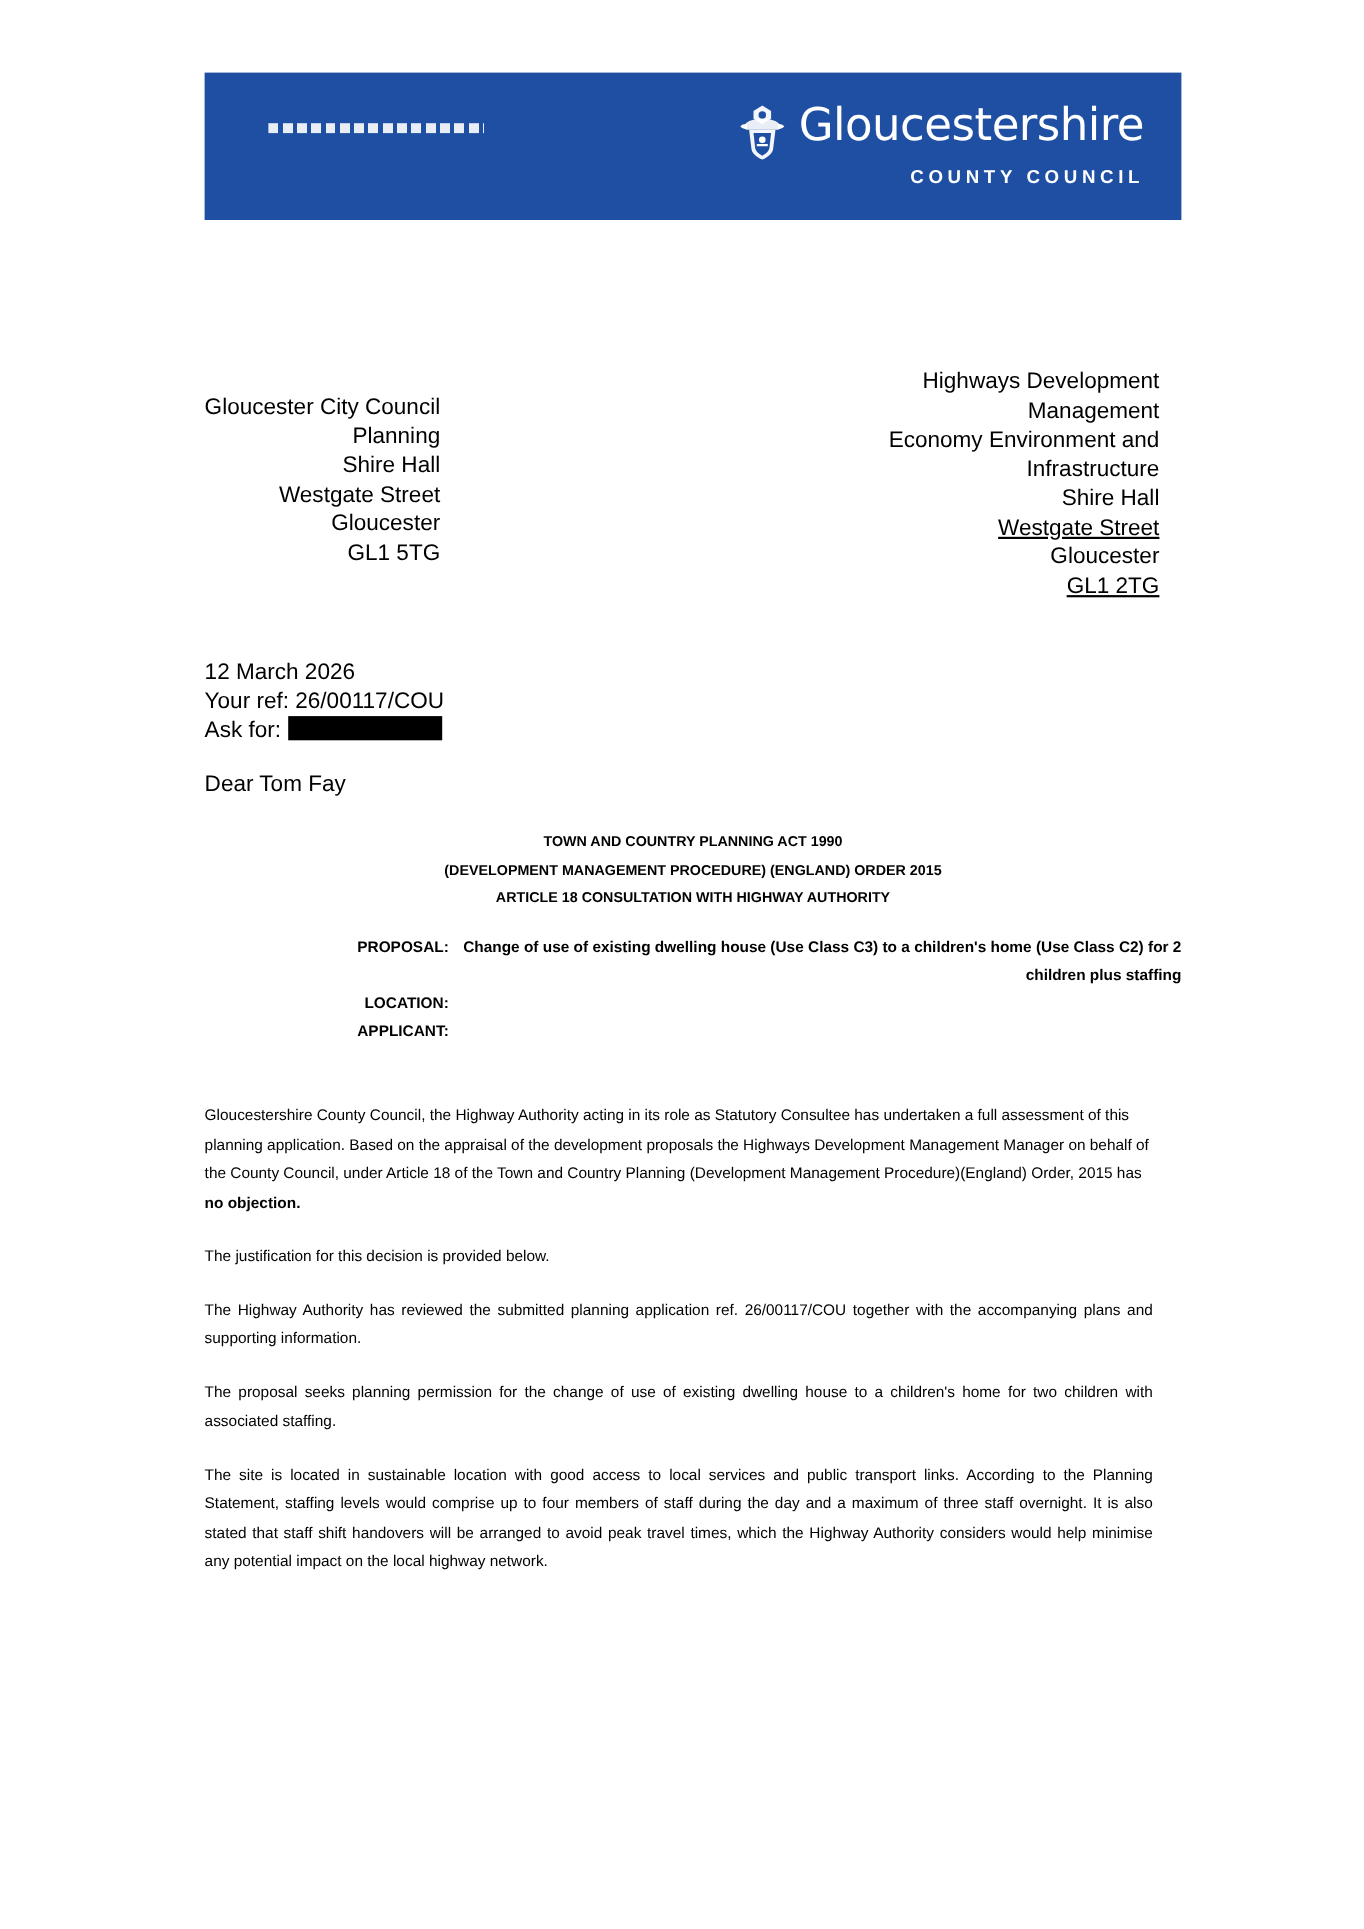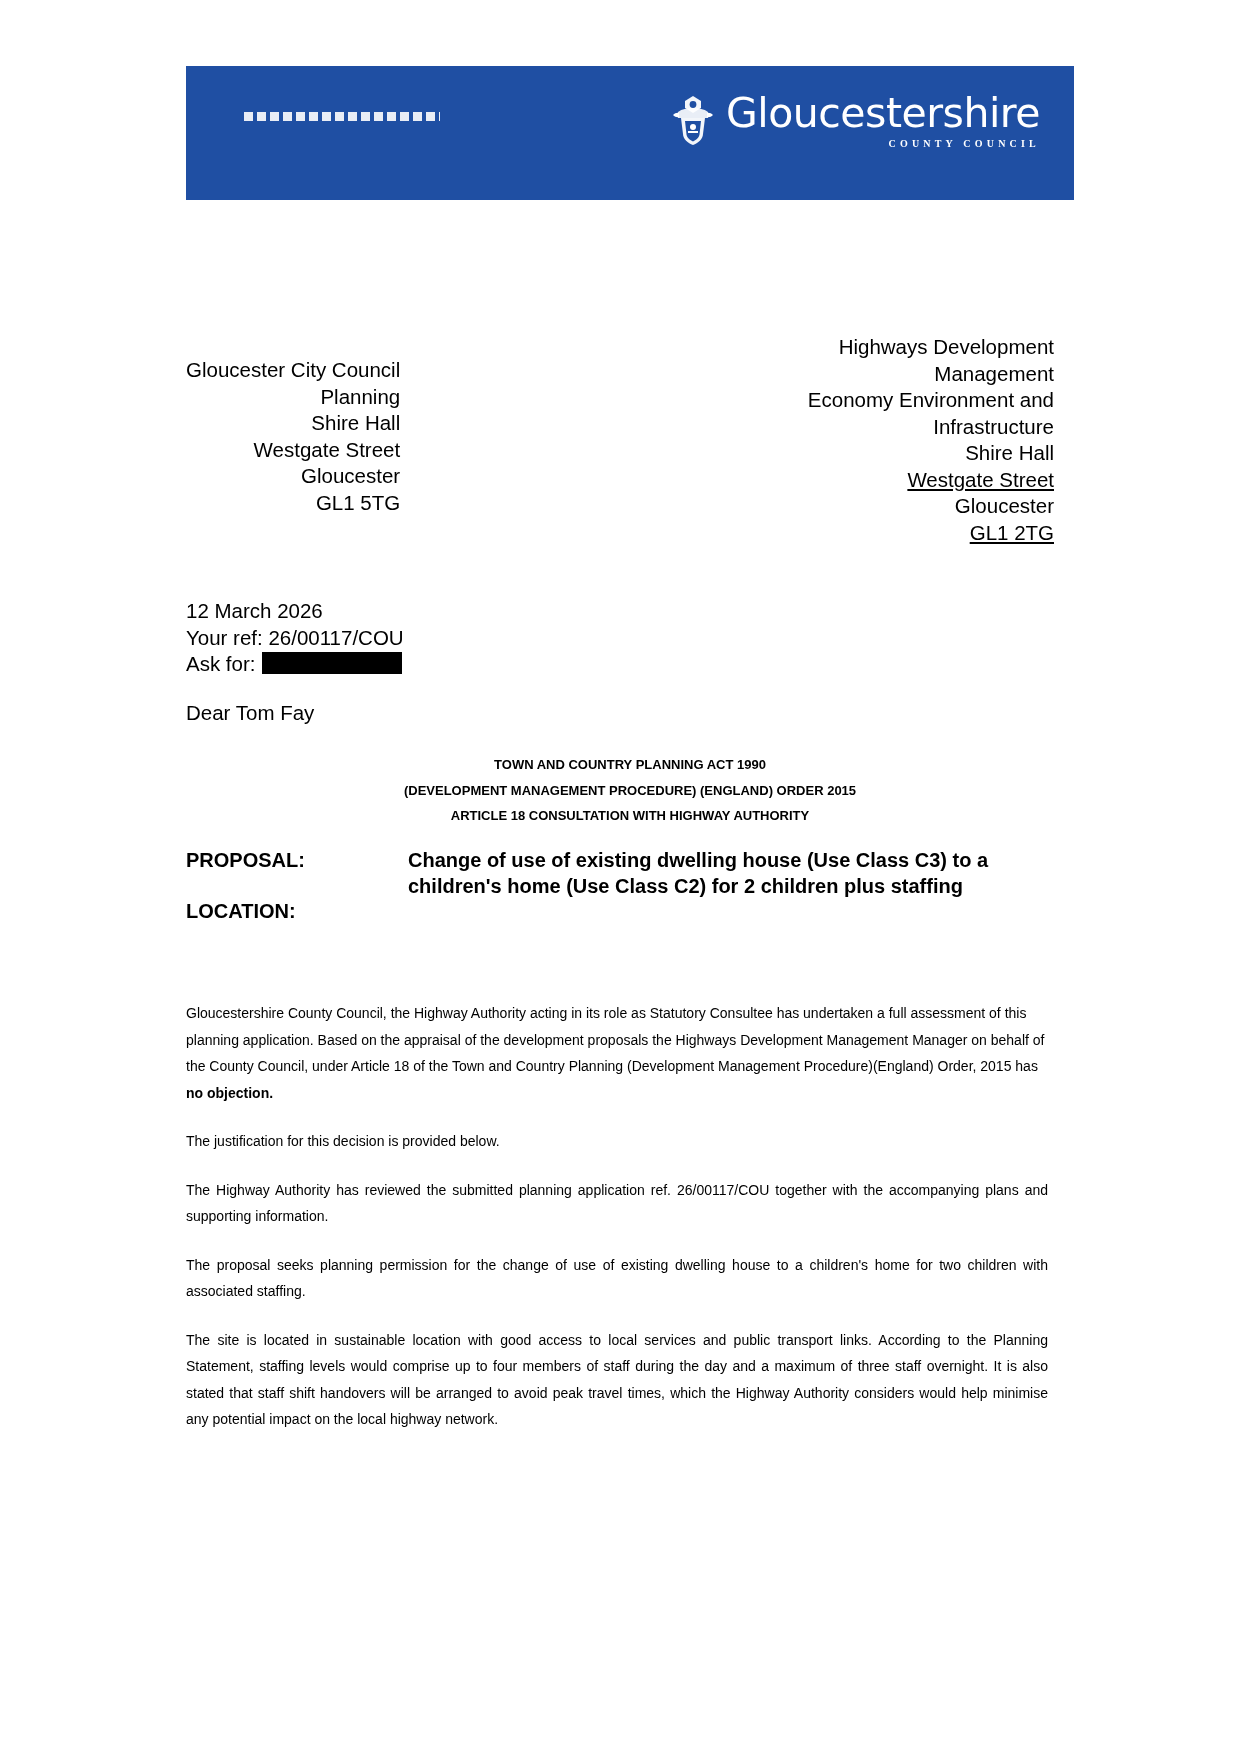--- a/index.html
+++ b/index.html
@@ -53,25 +53,25 @@
   }
   .logo-main {
     font-family: "DejaVu Sans", sans-serif;
     font-size: 41px;
     line-height: 43px;
     color: #ffffff;
     letter-spacing: -0.5px;
     font-weight: 400;
   }
   .logo-sub {
-    font-family: Liberation Serif, serif;
-    font-size: 10px;
+    font-family: Liberation Sans, sans-serif;
+    font-size: 17px;
     letter-spacing: 4.2px;
     color: #ffffff;
-    margin-top: 3px;
+    margin-top: 16px;
     align-self: flex-end;
     font-weight: 700;
   }
   .logo-rule {
     position: absolute;
     left: 58px;
     top: 46px;
     width: 196px;
     height: 9px;
     background: repeating-linear-gradient(
@@ -137,23 +137,24 @@
     font-weight: bold;
     line-height: 25.5px;
   }
 
   
   .proposal {
     position: absolute;
     left: 186px;
     top: 848px;
     width: 888px;
-    font-size: 20px;
+    font-size: 14px;
     font-weight: bold;
     line-height: 25.5px;
+    text-align: right;
   }
   .prow { display: flex; }
   .plabel { width: 222px; flex: none; }
   .pvalue { flex: 1; }
 
   
   .body {
     position: absolute;
     left: 186px;
     top: 1000px;
@@ -230,20 +231,24 @@
   </div>
 
   <div class="proposal">
     <div class="prow">
       <div class="plabel">PROPOSAL:</div>
       <div class="pvalue">Change of use of existing dwelling house (Use Class C3) to a children's home (Use Class C2) for 2 children plus staffing</div>
     </div>
     <div class="prow">
       <div class="plabel">LOCATION:</div>
     </div>
+    <div class="prow">
+      <div class="plabel">APPLICANT:</div>
+      <div class="pvalue"></div>
+    </div>
   </div>
 
   <div class="body">
     <p><span>Gloucestershire County Council, the Highway Authority acting in its role as Statutory Consultee has undertaken a full assessment of this planning application. Based on the appraisal of the development proposals the Highways Development Management Manager on behalf of the County Council, under Article 18 of the Town and Country Planning (Development Management Procedure)(England) Order, 2015 has </span><span class="bold">no objection.</span></p>
     <p>The justification for this decision is provided below.</p>
     <p class="just">The Highway Authority has reviewed the submitted planning application ref. 26/00117/COU together with the accompanying plans and supporting information.</p>
     <p class="just">The proposal seeks planning permission for the change of use of existing dwelling house to a children's home for two children with associated staffing.</p>
     <p class="just">The site is located in sustainable location with good access to local services and public transport links. According to the Planning Statement, staffing levels would comprise up to four members of staff during the day and a maximum of three staff overnight. It is also stated that staff shift handovers will be arranged to avoid peak travel times, which the Highway Authority considers would help minimise any potential impact on the local highway network.</p>
   </div>
 

